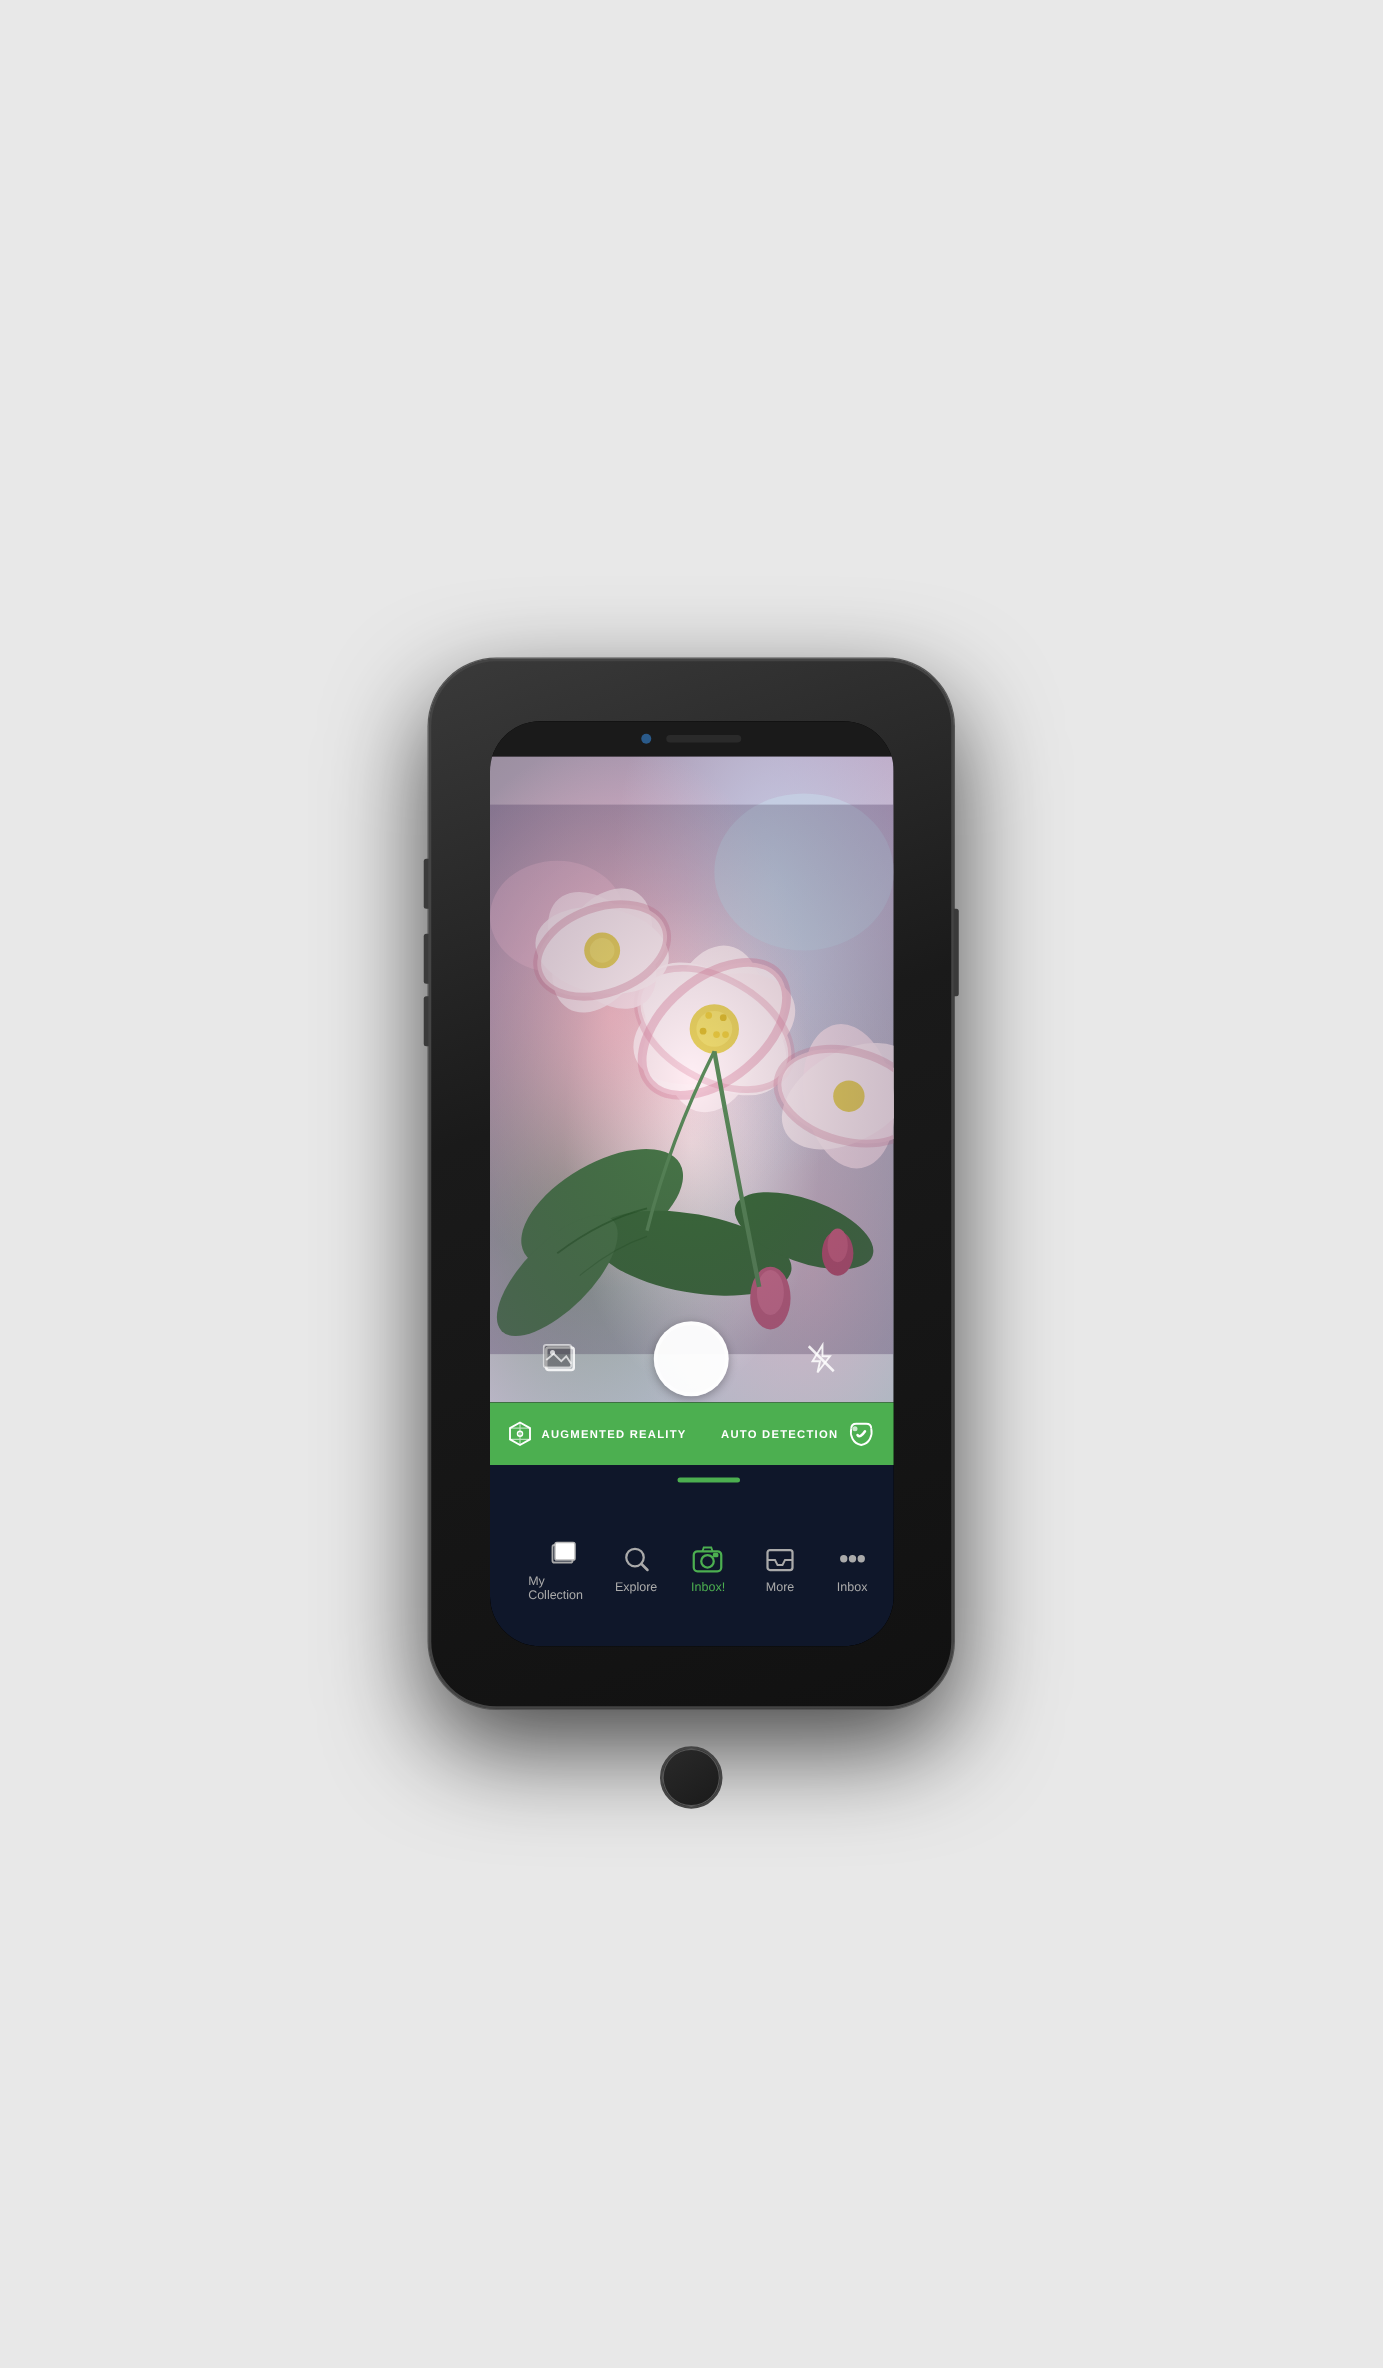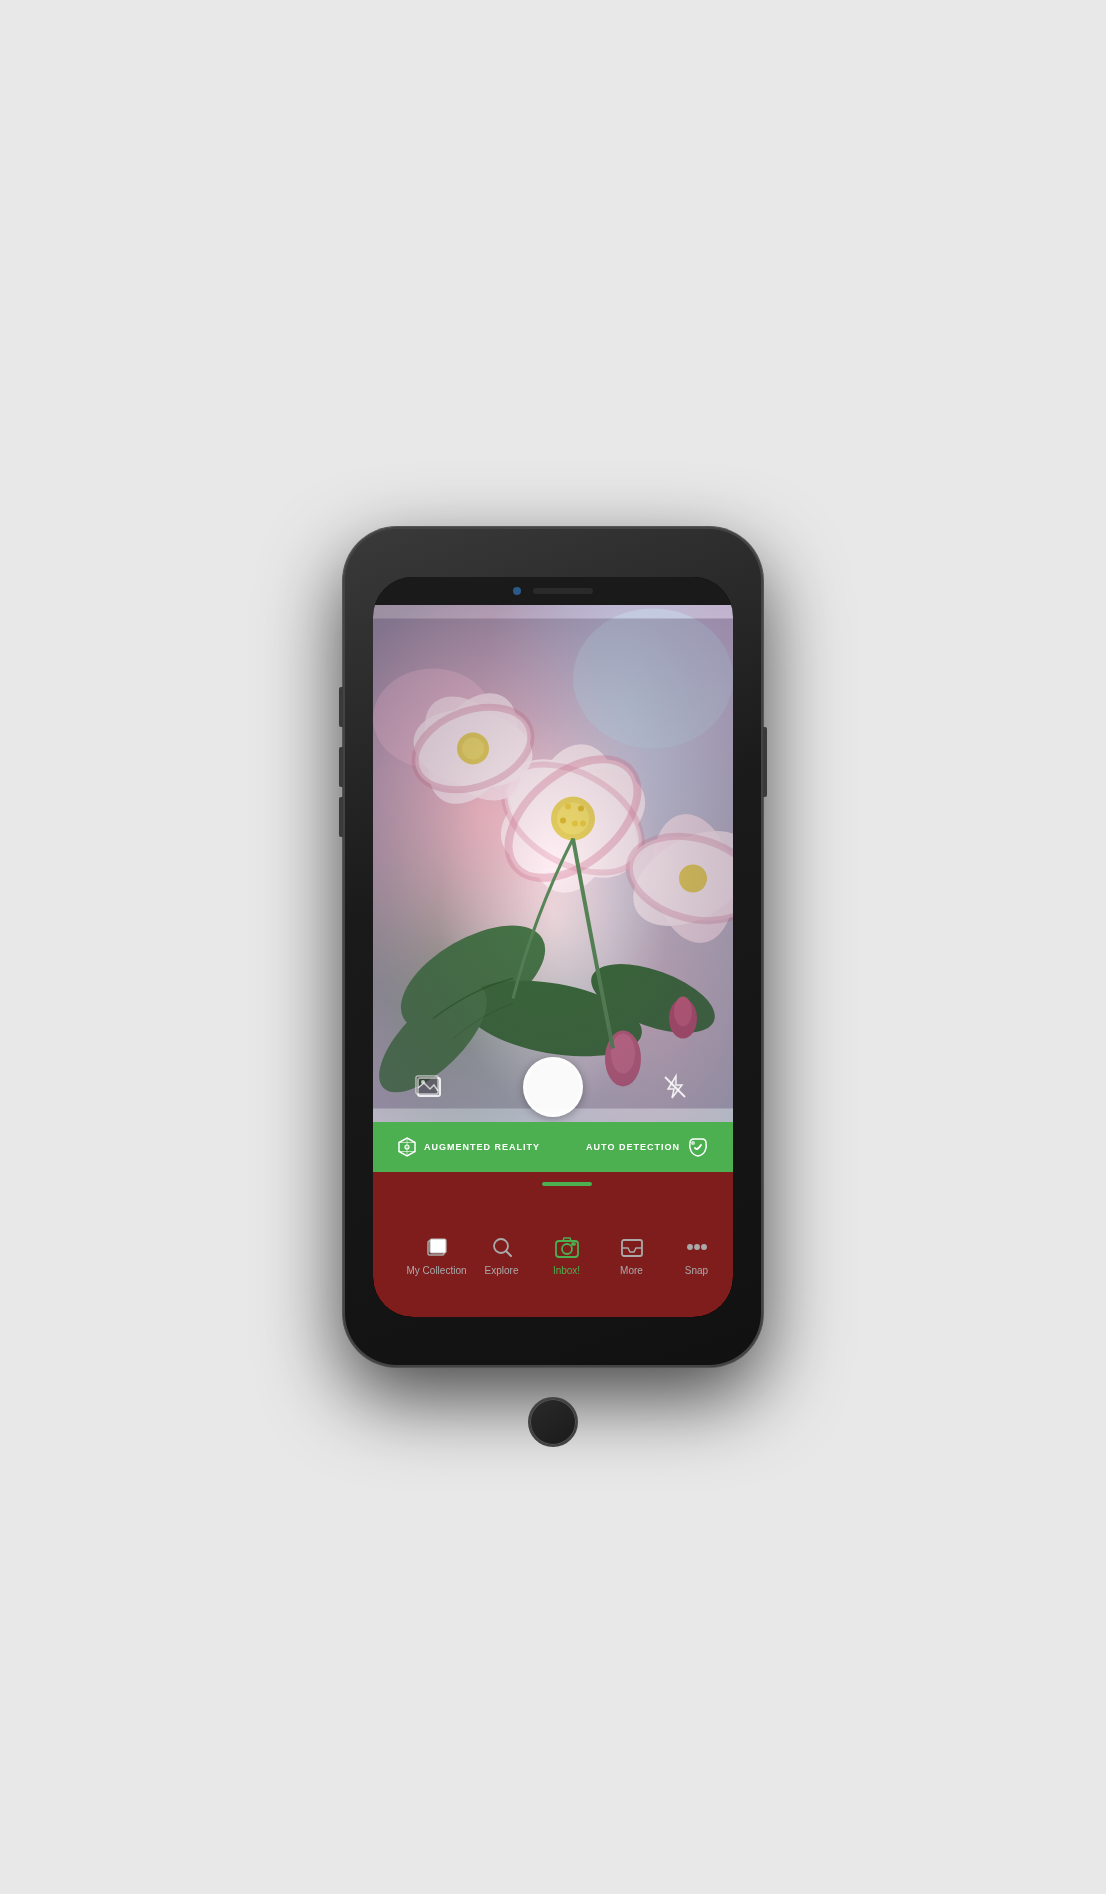--- a/index.html
+++ b/index.html
@@ -45,21 +45,21 @@
       position: absolute;
       right: -4px;
       top: 200px;
       width: 4px;
       height: 70px;
       background: #3a3a3a;
       border-radius: 0 2px 2px 0;
     }
 
     .phone-screen-wrapper {
-      width: 360px;
+      width: 323px;
       height: 740px;
       border-radius: 40px;
       overflow: hidden;
       position: relative;
       background: #000;
     }
 
     
     .phone-top-bar {
       position: absolute;
@@ -184,21 +184,21 @@
       text-transform: uppercase;
     }
 
     
     .tab-bar {
       position: absolute;
       bottom: 0;
       left: 0;
       right: 0;
       height: 145px;
-      background: #7f1d1d;
+      background: #0f172a;
       border-radius: 0 0 40px 40px;
       display: flex;
       flex-direction: column;
       align-items: center;
       z-index: 6;
       padding-left: 27px;
     }
 
     .tab-bar-handle {
       width: 50px;
@@ -434,21 +434,21 @@
         </div>
 
         <div class="tab-item">
           <div class="tab-icon">
             <svg width="26" height="26" viewBox="0 0 26 26" fill="none">
               <circle cx="6" cy="13" r="2.2" fill="#aaa"></circle>
               <circle cx="13" cy="13" r="2.2" fill="#aaa"></circle>
               <circle cx="20" cy="13" r="2.2" fill="#aaa"></circle>
             </svg>
           </div>
-          <span class="tab-label">Snap</span>
+          <span class="tab-label">Inbox</span>
         </div>
 
       </div>
     </div>
 
   </div>
 
   <div class="home-btn"></div>
 </div>
 

